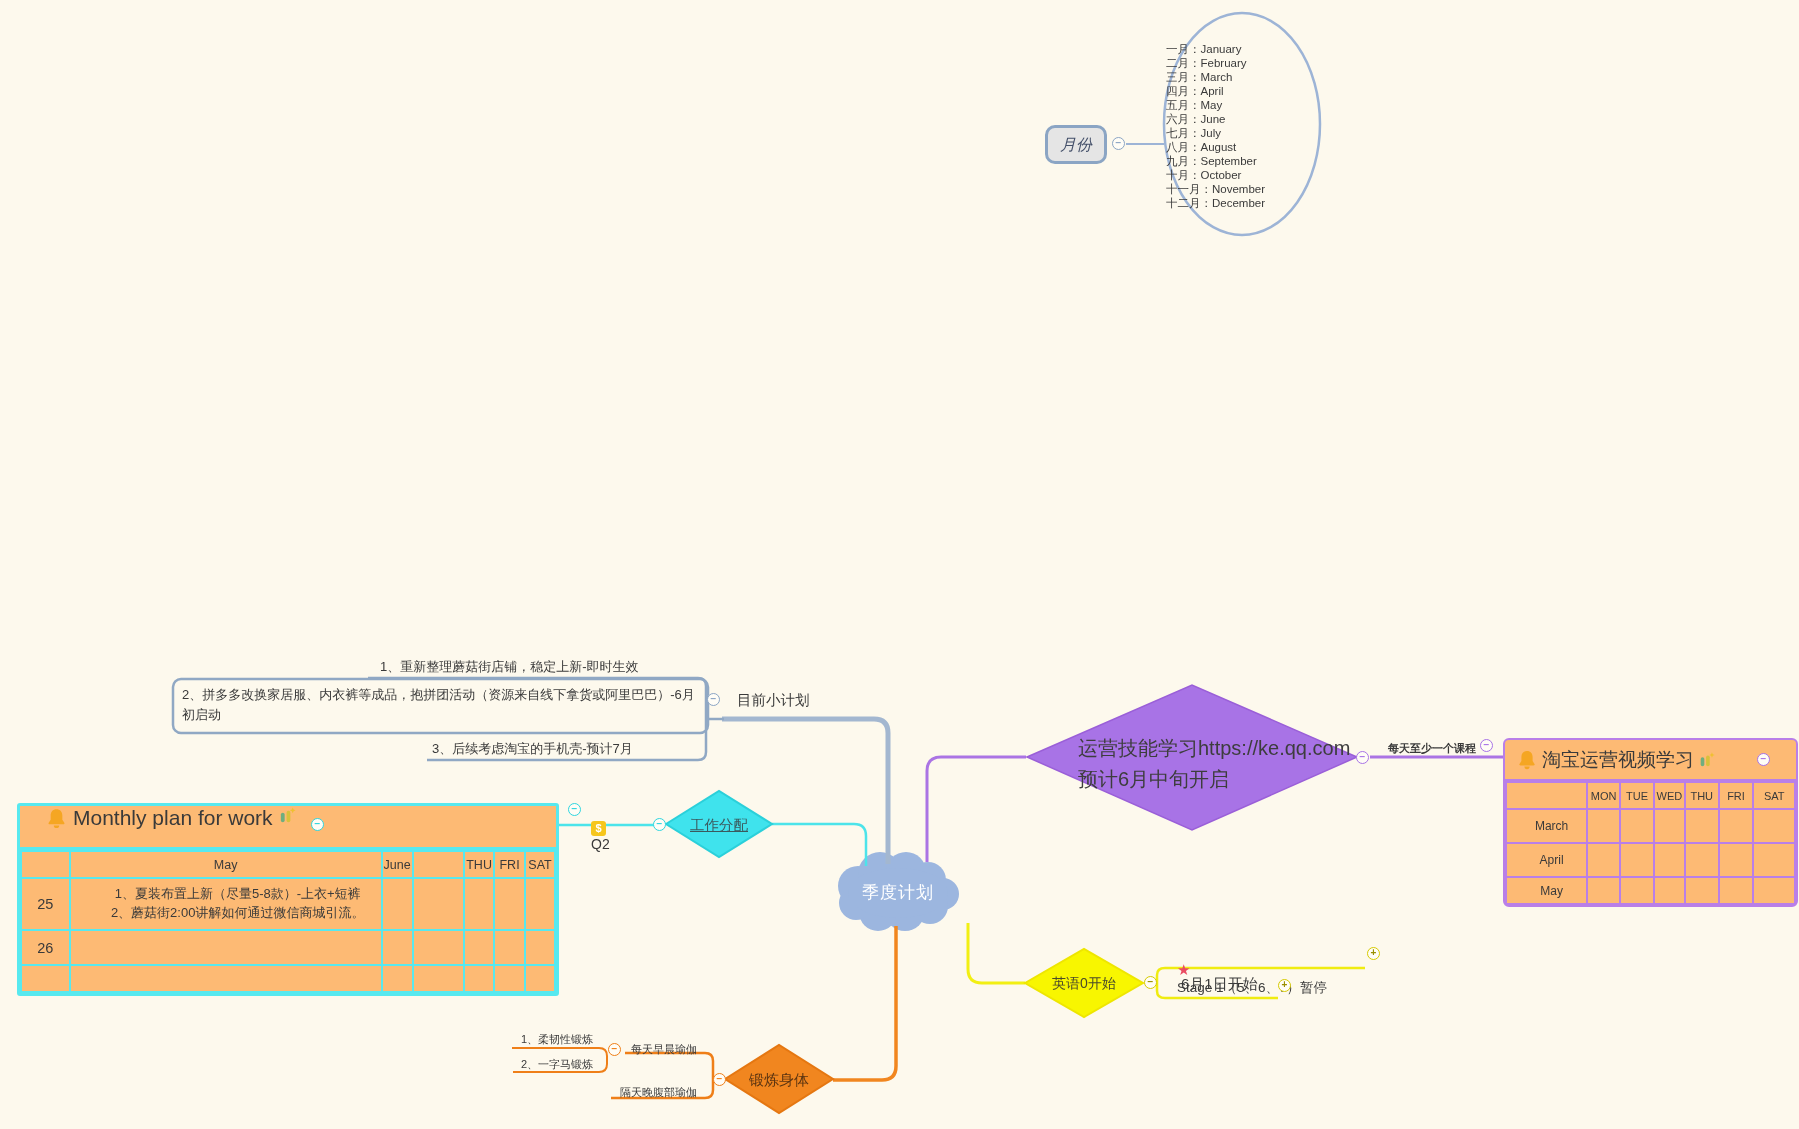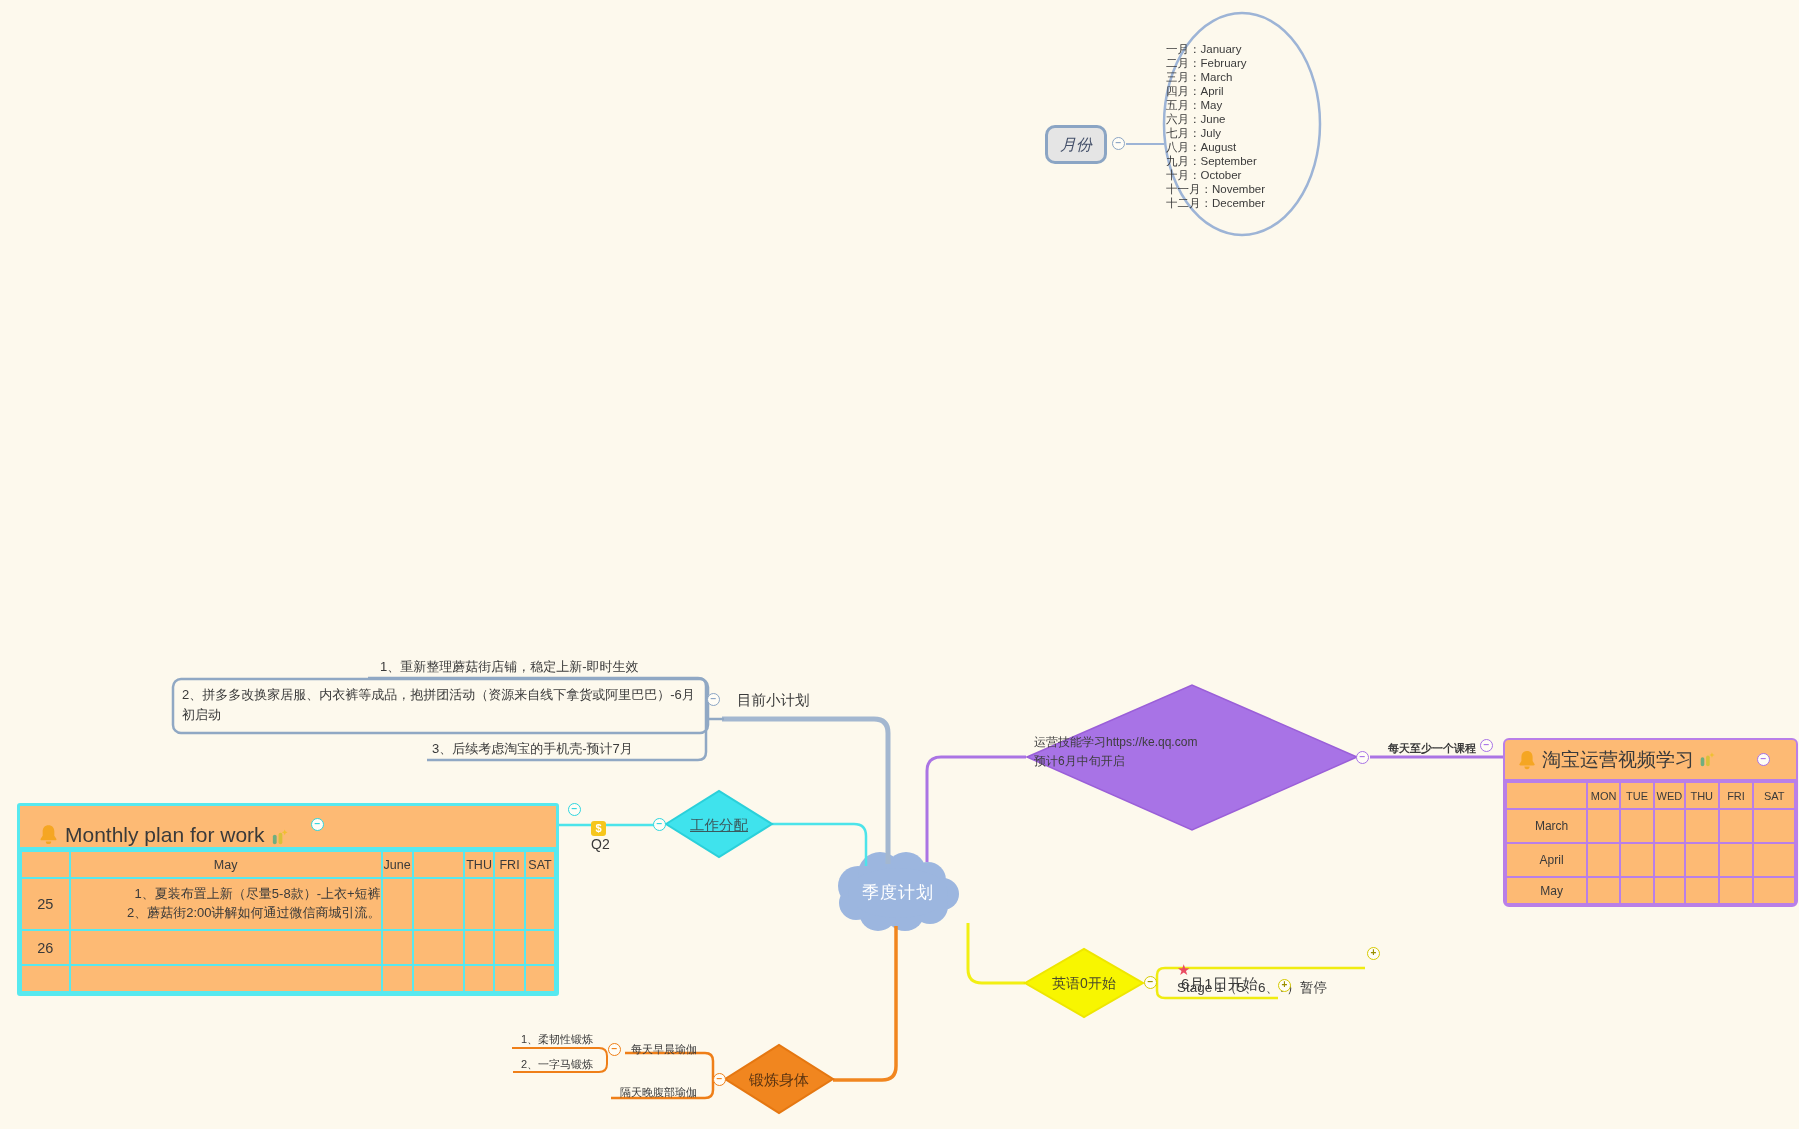--- a/index.html
+++ b/index.html
@@ -17,24 +17,24 @@
   .c-orange{border-color:#ef7f18;color:#ef7f18;}
   .diamond-text{position:absolute;z-index:3;text-align:center;}
   .yuefen{position:absolute;z-index:3;box-sizing:border-box;border:3px solid #8ba5c4;
     border-radius:10px;background:#e5e5e5;text-align:center;font-style:italic;}
   .months{position:absolute;z-index:3;font-size:11.5px;line-height:14px;color:#3a3a3a;white-space:pre-line;}
   
   .tblbox{position:absolute;z-index:3;box-sizing:border-box;background:#fdba74;}
   .tblbox table{border-collapse:collapse;table-layout:fixed;}
   .tblbox td{border-style:solid;overflow:hidden;color:#3a3a3a;box-sizing:border-box;padding:0;}
   .monthly{border:3px solid #57e9ef;border-radius:3px;width:542px;}
-  .monthly .title{height:41px;border-bottom:3px solid #57e9ef;display:flex;align-items:flex-end;padding-left:16px;}
+  .monthly .title{height:41px;border-bottom:3px solid #57e9ef;display:flex;align-items:flex-start;padding-left:24px;}
   .monthly .title .t{font-size:21px;color:#3a3a3a;margin-left:4px;}
   .monthly td{border-width:2px;border-color:#57e9ef;font-size:12.5px;text-align:center;vertical-align:middle;}
-  .monthly td.content{font-size:13px;text-align:right;vertical-align:middle;padding-left:24px;line-height:1.45;white-space:pre-line;}
+  .monthly td.content{font-size:13px;text-align:center;vertical-align:middle;padding-left:24px;line-height:1.45;white-space:pre-line;}
   .monthly td.num{font-size:14.5px;}
   .taobao{border:2.5px solid #b97fe8;border-radius:6px;width:295px;}
   .taobao .title{height:39px;border-bottom:2.5px solid #b97fe8;display:flex;align-items:center;padding-left:10px;}
   .taobao .title .t{font-size:19px;color:#3a3a3a;margin-left:3px;}
   .taobao td{border-width:2px;border-color:#b97fe8;font-size:11px;text-align:center;vertical-align:middle;}
   .taobao td.rowlab{font-size:12px;text-align:center;padding-left:10px;}
   .marker-dollar{display:inline-block;width:15px;height:15px;border-radius:3px;background:#f6c61d;
     color:#fff;font-weight:bold;font-size:11px;line-height:15px;text-align:center;vertical-align:-2px;}
   .star{color:#ea4c62;font-size:15px;vertical-align:-1px;}
   .icon-svg{display:inline-block;vertical-align:middle;}
@@ -177,21 +177,21 @@
             <td></td>
             <td></td>
             <td></td>
             <td></td>
       </tr>
     </tbody>
       </table>
   </div>
   <span class="collapse c-cyan" style="left:311px;top:818px;">−</span>
 
-  <div class="lbl" style="left:1034px;top:733px;width:280px;font-size:12px;line-height:1.55;color:#3d3d3d;">运营技能学习https://ke.qq.com
+  <div class="lbl" style="left:1078px;top:733px;width:280px;font-size:20px;line-height:1.55;color:#3d3d3d;">运营技能学习https://ke.qq.com
 预计6月中旬开启</div>
   <span class="collapse c-purple" style="left:1356px;top:751px;">−</span>
   <div class="lbl" style="left:1388px;top:741px;font-size:11px;color:#3a3a3a;font-weight:bold;">每天至少一个课程</div>
   <span class="collapse c-purple" style="left:1480px;top:739px;">−</span>
 
   <div class="tblbox taobao" style="left:1503px;top:738px;">
     <div class="title">
       <svg class="icon-svg" width="24" height="24" viewBox="0 0 24 24">
         <path d="M12 3c-3.6 0-5.6 2.6-5.6 6v4.1L4.5 16c-.5.8 0 1.5 1 1.5h13c1 0 1.5-.7 1-1.5l-1.9-2.9V9c0-3.4-2-6-5.6-6z" fill="#f5a623"></path>
         <path d="M9.4 18.6a2.6 2.6 0 0 0 5.2 0z" fill="#f5a623"></path>

